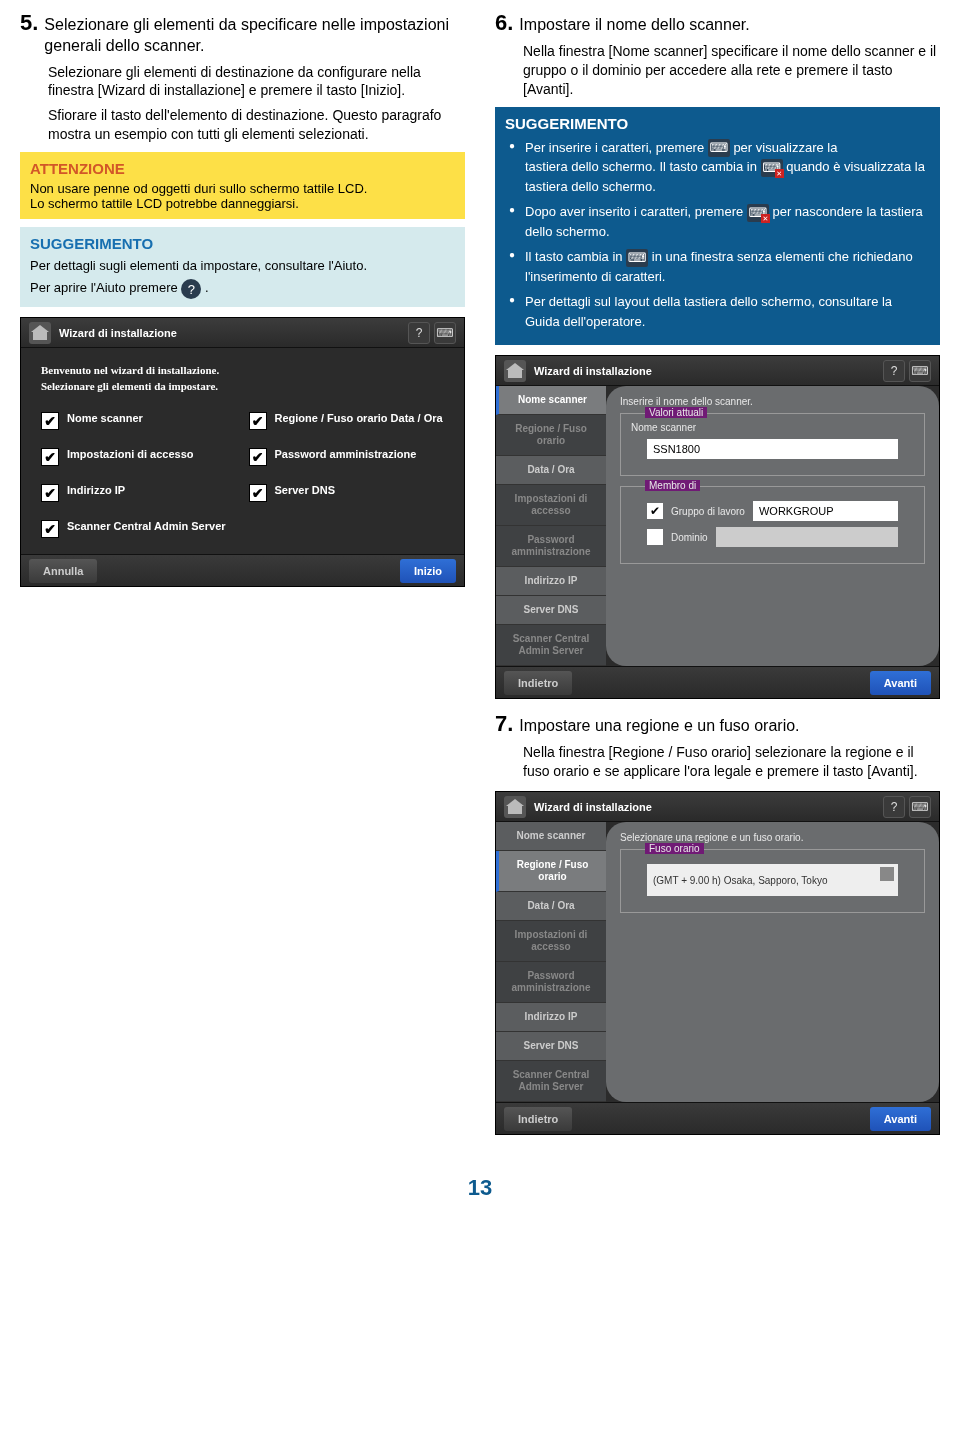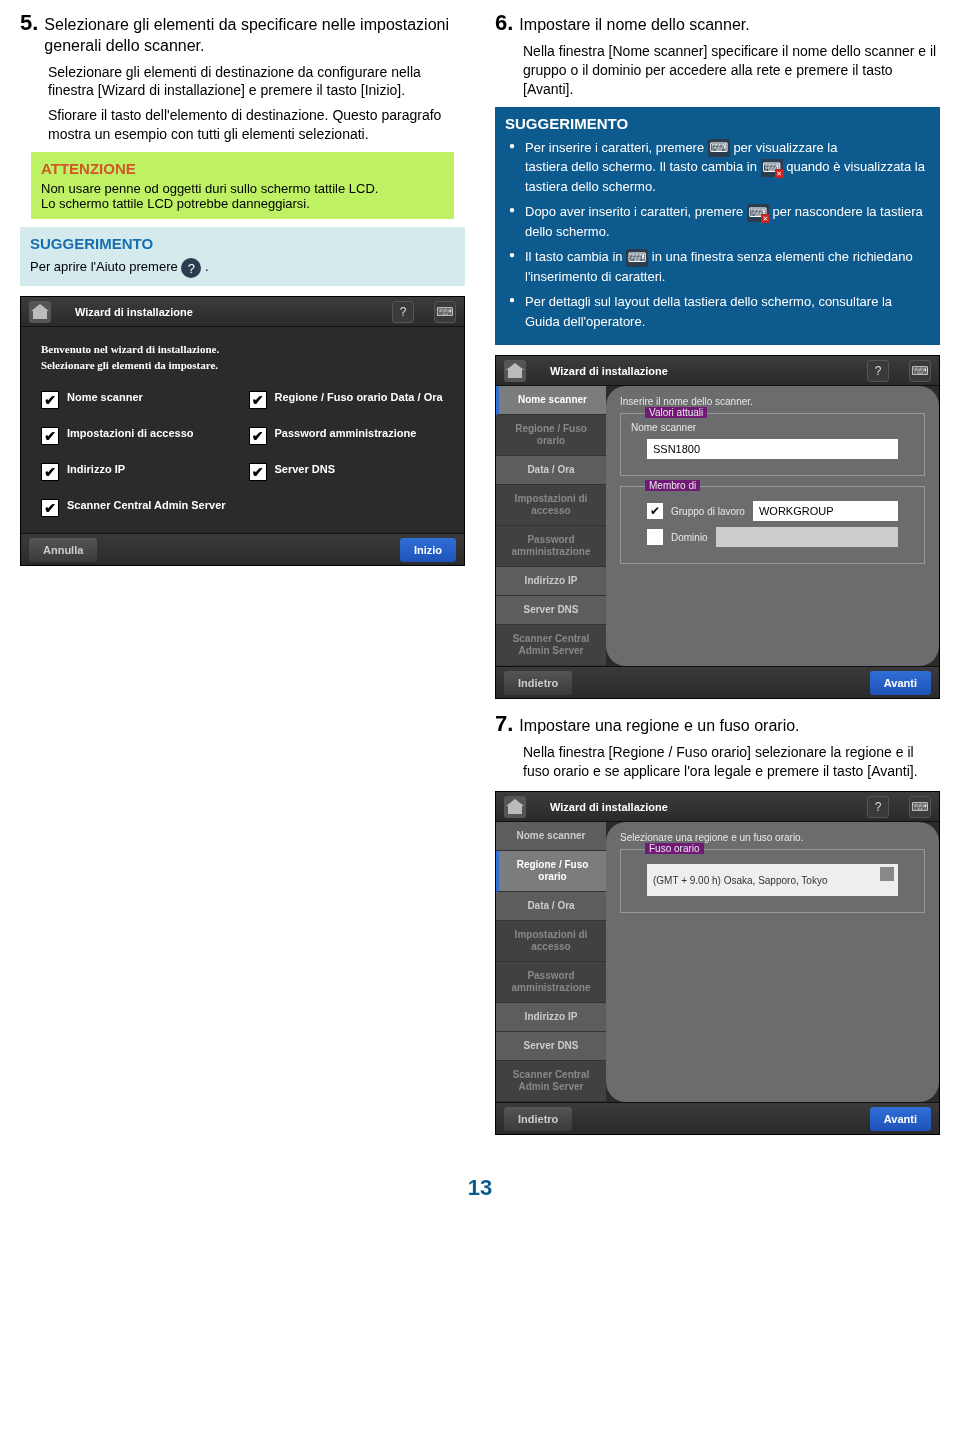--- a/index.html
+++ b/index.html
@@ -3,37 +3,37 @@
 <meta charset="utf-8">
 <style>
   * { box-sizing: border-box; margin: 0; padding: 0; }
   body { font-family: Arial, sans-serif; font-size: 13px; width: 960px; background: #fff; color: #000; padding: 10px 20px 30px 20px; }
   .two-col { display: flex; gap: 30px; }
   .col { flex: 1; min-width: 0; }
   .step { display: flex; align-items: baseline; margin-bottom: 6px; }
   .step-num { font-size: 22px; font-weight: bold; margin-right: 6px; }
   .step-text { font-size: 16px; line-height: 1.3; }
   .body-text { font-size: 14px; line-height: 1.35; margin: 4px 0 6px 28px; }
-  .attention-box { background: #bef264; padding: 8px 10px; margin: 8px 11px; }
+  .attention-box { background: #fde047; padding: 8px 10px; margin: 8px 0; }
   .attention-title { color: #d25728; font-weight: bold; font-size: 15px; margin-bottom: 4px; }
   .hint-box { background: #d5eaed; padding: 8px 10px; margin: 8px 0; }
   .hint-box.dark { background: #0d5a8e; color: #fff; }
   .hint-title { color: #176fb0; font-weight: bold; font-size: 15px; margin-bottom: 6px; }
   .hint-box.dark .hint-title { color: #fff; }
   .hint-list { list-style: none; padding-left: 4px; }
   .hint-list li { position: relative; padding-left: 16px; margin-bottom: 6px; line-height: 1.5; }
   .hint-list li::before { content: "●"; position: absolute; left: 0; top: 0; font-size: 10px; }
   .inline-icon { display: inline-flex; align-items: center; justify-content: center; width: 22px; height: 18px; background: #2a3c4e; vertical-align: middle; border-radius: 2px; position: relative; }
   .inline-icon.kb::after { content: "⌨"; color: #fff; font-size: 13px; }
   .inline-icon.kbx::after { content: "⌨"; color: #fff; font-size: 13px; }
   .inline-icon.kbx::before { content: "✕"; position: absolute; right: -1px; bottom: -1px; background: #c22; color: #fff; font-size: 7px; width: 9px; height: 9px; line-height: 9px; text-align: center; }
   .inline-icon.help { border-radius: 50%; width: 20px; height: 20px; }
   .inline-icon.help::after { content: "?"; color: #fff; font-size: 13px; }
   .screenshot { background: #1f1f1f; border: 1px solid #000; margin: 10px 0; font-size: 11px; color: #dcdcdc; }
-  .ss-header { background: linear-gradient(#3c3c3c,#2a2a2a); height: 30px; display: flex; align-items: center; padding: 0 8px; border-bottom: 1px solid #111; gap: 16px; }
+  .ss-header { background: linear-gradient(#3c3c3c,#2a2a2a); height: 30px; display: flex; align-items: center; padding: 0 8px; border-bottom: 1px solid #111; }
   .ss-home { width: 22px; height: 22px; background: #555; border-radius: 3px; margin-right: 8px; position: relative; }
   .ss-home::after { content: ""; position: absolute; left: 4px; top: 9px; width: 14px; height: 9px; background: #bbb; }
   .ss-home::before { content: ""; position: absolute; left: 2px; top: 3px; border-left: 9px solid transparent; border-right: 9px solid transparent; border-bottom: 7px solid #bbb; }
   .ss-title { flex: 1; font-weight: bold; color: #fff; }
   .ss-hicon { width: 22px; height: 22px; background: #3a3a3a; border: 1px solid #555; border-radius: 3px; margin-left: 4px; display: flex; align-items: center; justify-content: center; color: #ddd; font-size: 12px; }
   .ss-body { background: #2b2b2b; padding: 16px 20px; }
   .ss-intro { color: #fff; font-weight: bold; margin-bottom: 4px; font-family: Liberation Serif, serif; }
   .ss-checks { display: grid; grid-template-columns: 1fr 1fr; gap: 18px 12px; margin-top: 20px; }
   .ss-check { display: flex; align-items: flex-start; gap: 8px; color: #fff; font-weight: bold; }
   .ss-check .cb { width: 18px; height: 18px; background: #fff; border: 1px solid #000; display: flex; align-items: center; justify-content: center; color: #000; font-size: 14px; flex-shrink: 0; }
@@ -71,20 +71,21 @@
     <div class="body-text">Sfiorare il tasto dell'elemento di destinazione. Questo paragrafo mostra un esempio con tutti gli elementi selezionati.</div>
 
     <div class="attention-box">
       <div class="attention-title">ATTENZIONE</div>
       <div>Non usare penne od oggetti duri sullo schermo tattile LCD.</div>
       <div>Lo schermo tattile LCD potrebbe danneggiarsi.</div>
     </div>
 
     <div class="hint-box">
       <div class="hint-title">SUGGERIMENTO</div>
+      <div>Per dettagli sugli elementi da impostare, consultare l'Aiuto.</div>
       <div style="margin-top:6px;">
         <span>Per aprire l'Aiuto premere </span>
         <span class="inline-icon help"></span>
         <span>.</span>
       </div>
     </div>
 
     <div class="screenshot">
       <div class="ss-header">
         <div class="ss-home"></div>

